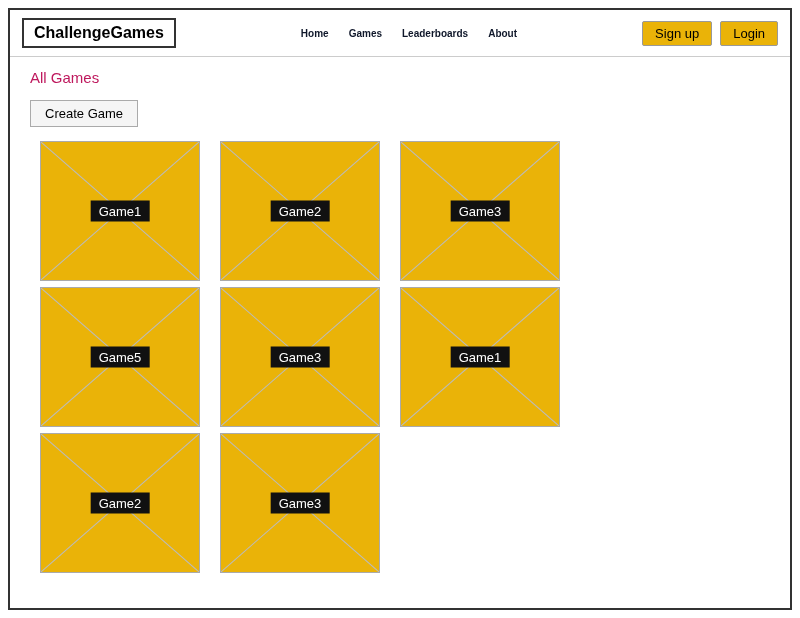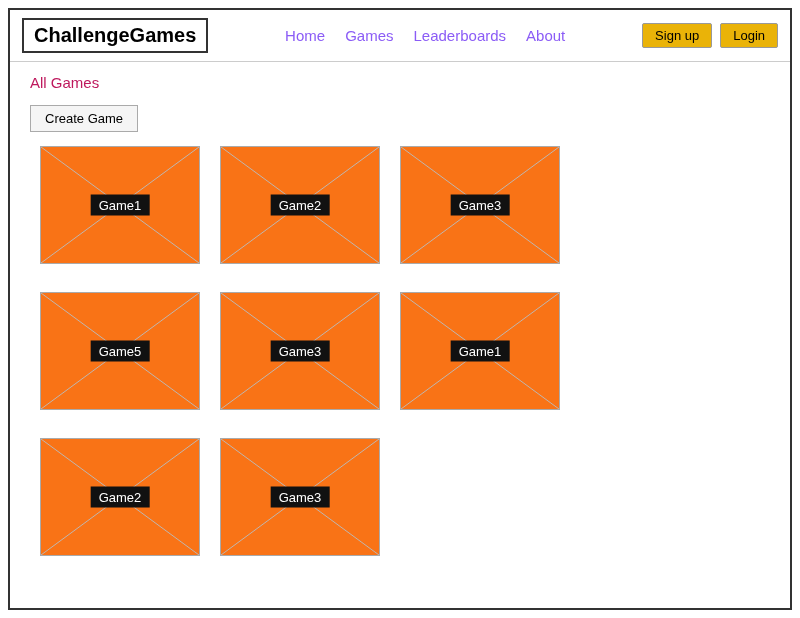--- a/index.html
+++ b/index.html
@@ -24,38 +24,39 @@
       display: flex;
       align-items: center;
       padding: 8px 12px;
       border-bottom: 1px solid #ccc;
       gap: 20px;
     }
 
     .logo {
       border: 2px solid #333;
       padding: 4px 10px;
-      font-size: 20px;
+      font-size: 16px;
       font-weight: bold;
       font-family: Arial, sans-serif;
       white-space: nowrap;
     }
 
     .nav {
       display: flex;
       gap: 20px;
       flex: 1;
       justify-content: center;
     }
 
     .nav a {
       text-decoration: none;
-      color: #8b5cf6;
-      font-size: 15px;
-      font-family: Arial, sans-serif;
+      color: #0f172a;
+      font-size: 10px;
+      font-family: Arial, sans-serif;
+      font-weight: bold;
     }
 
     .header-buttons {
       display: flex;
       gap: 8px;
     }
 
     .btn {
       border: 1px solid #999;
       background: #eab308;
@@ -93,25 +94,25 @@
       display: grid;
       grid-template-columns: repeat(3, 160px);
       grid-template-rows: repeat(3, 130px);
       gap: 16px 20px;
       margin-left: 10px;
     }
 
     .game-card {
       position: relative;
       width: 160px;
-      height: 118px;
+      height: 140px;
       border: 1px solid #aaa;
       cursor: pointer;
       overflow: hidden;
-      background: #f97316;
+      background: #eab308;
     }
 
     .game-card svg {
       position: absolute;
       top: 0;
       left: 0;
       width: 100%;
       height: 100%;
     }
 

